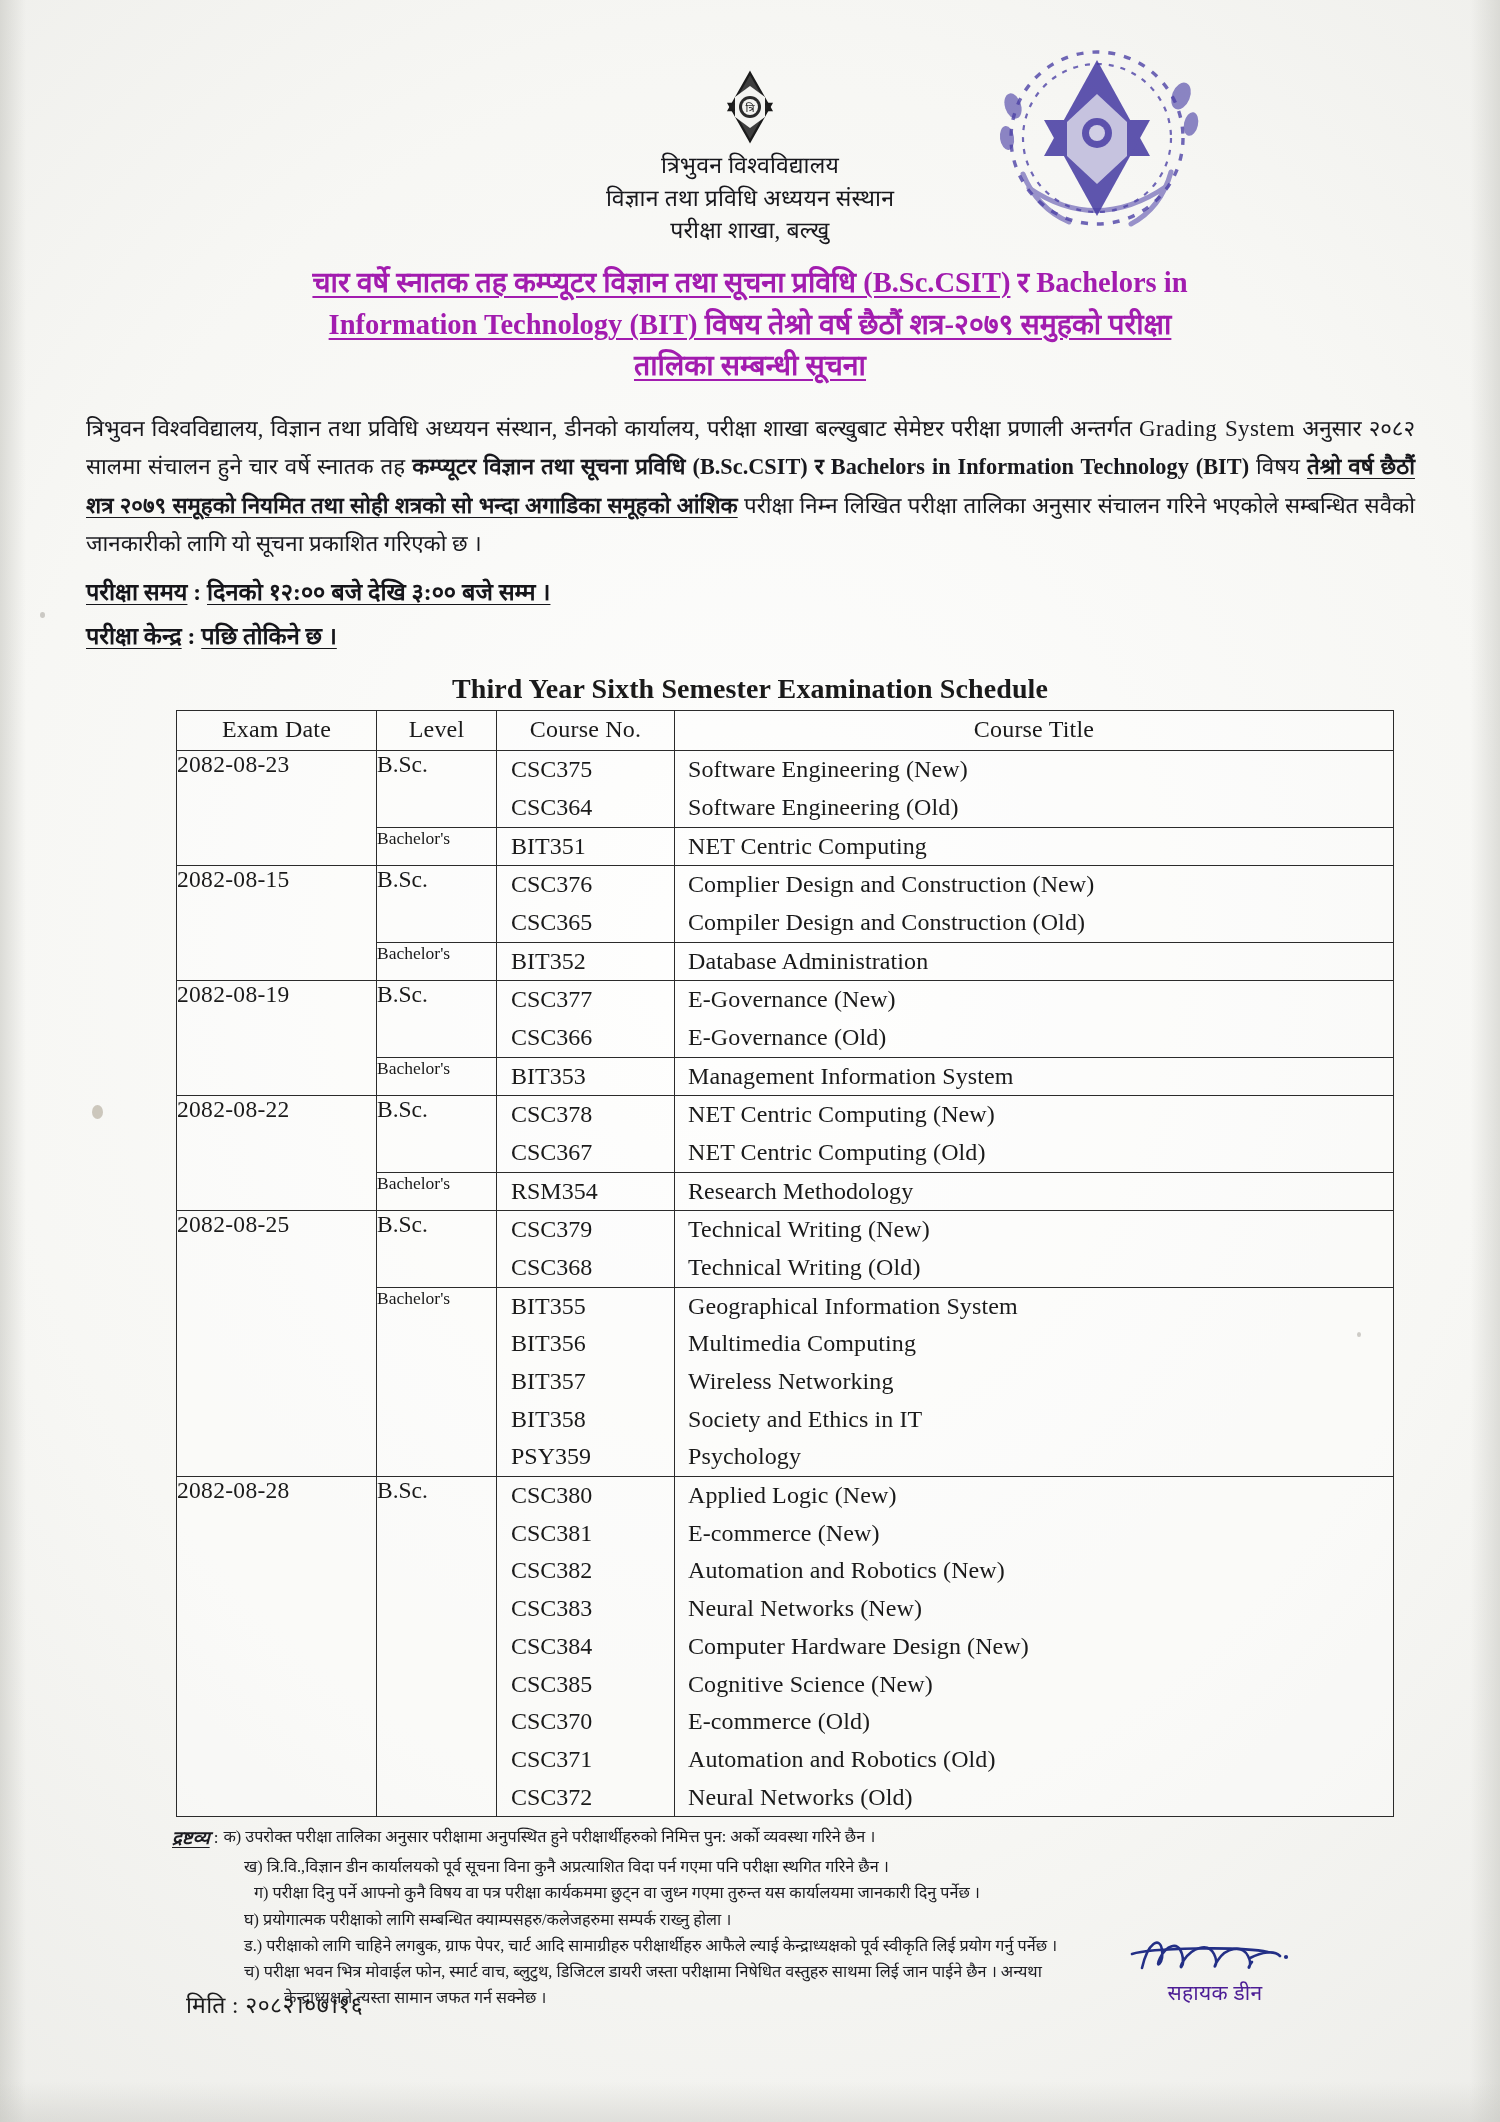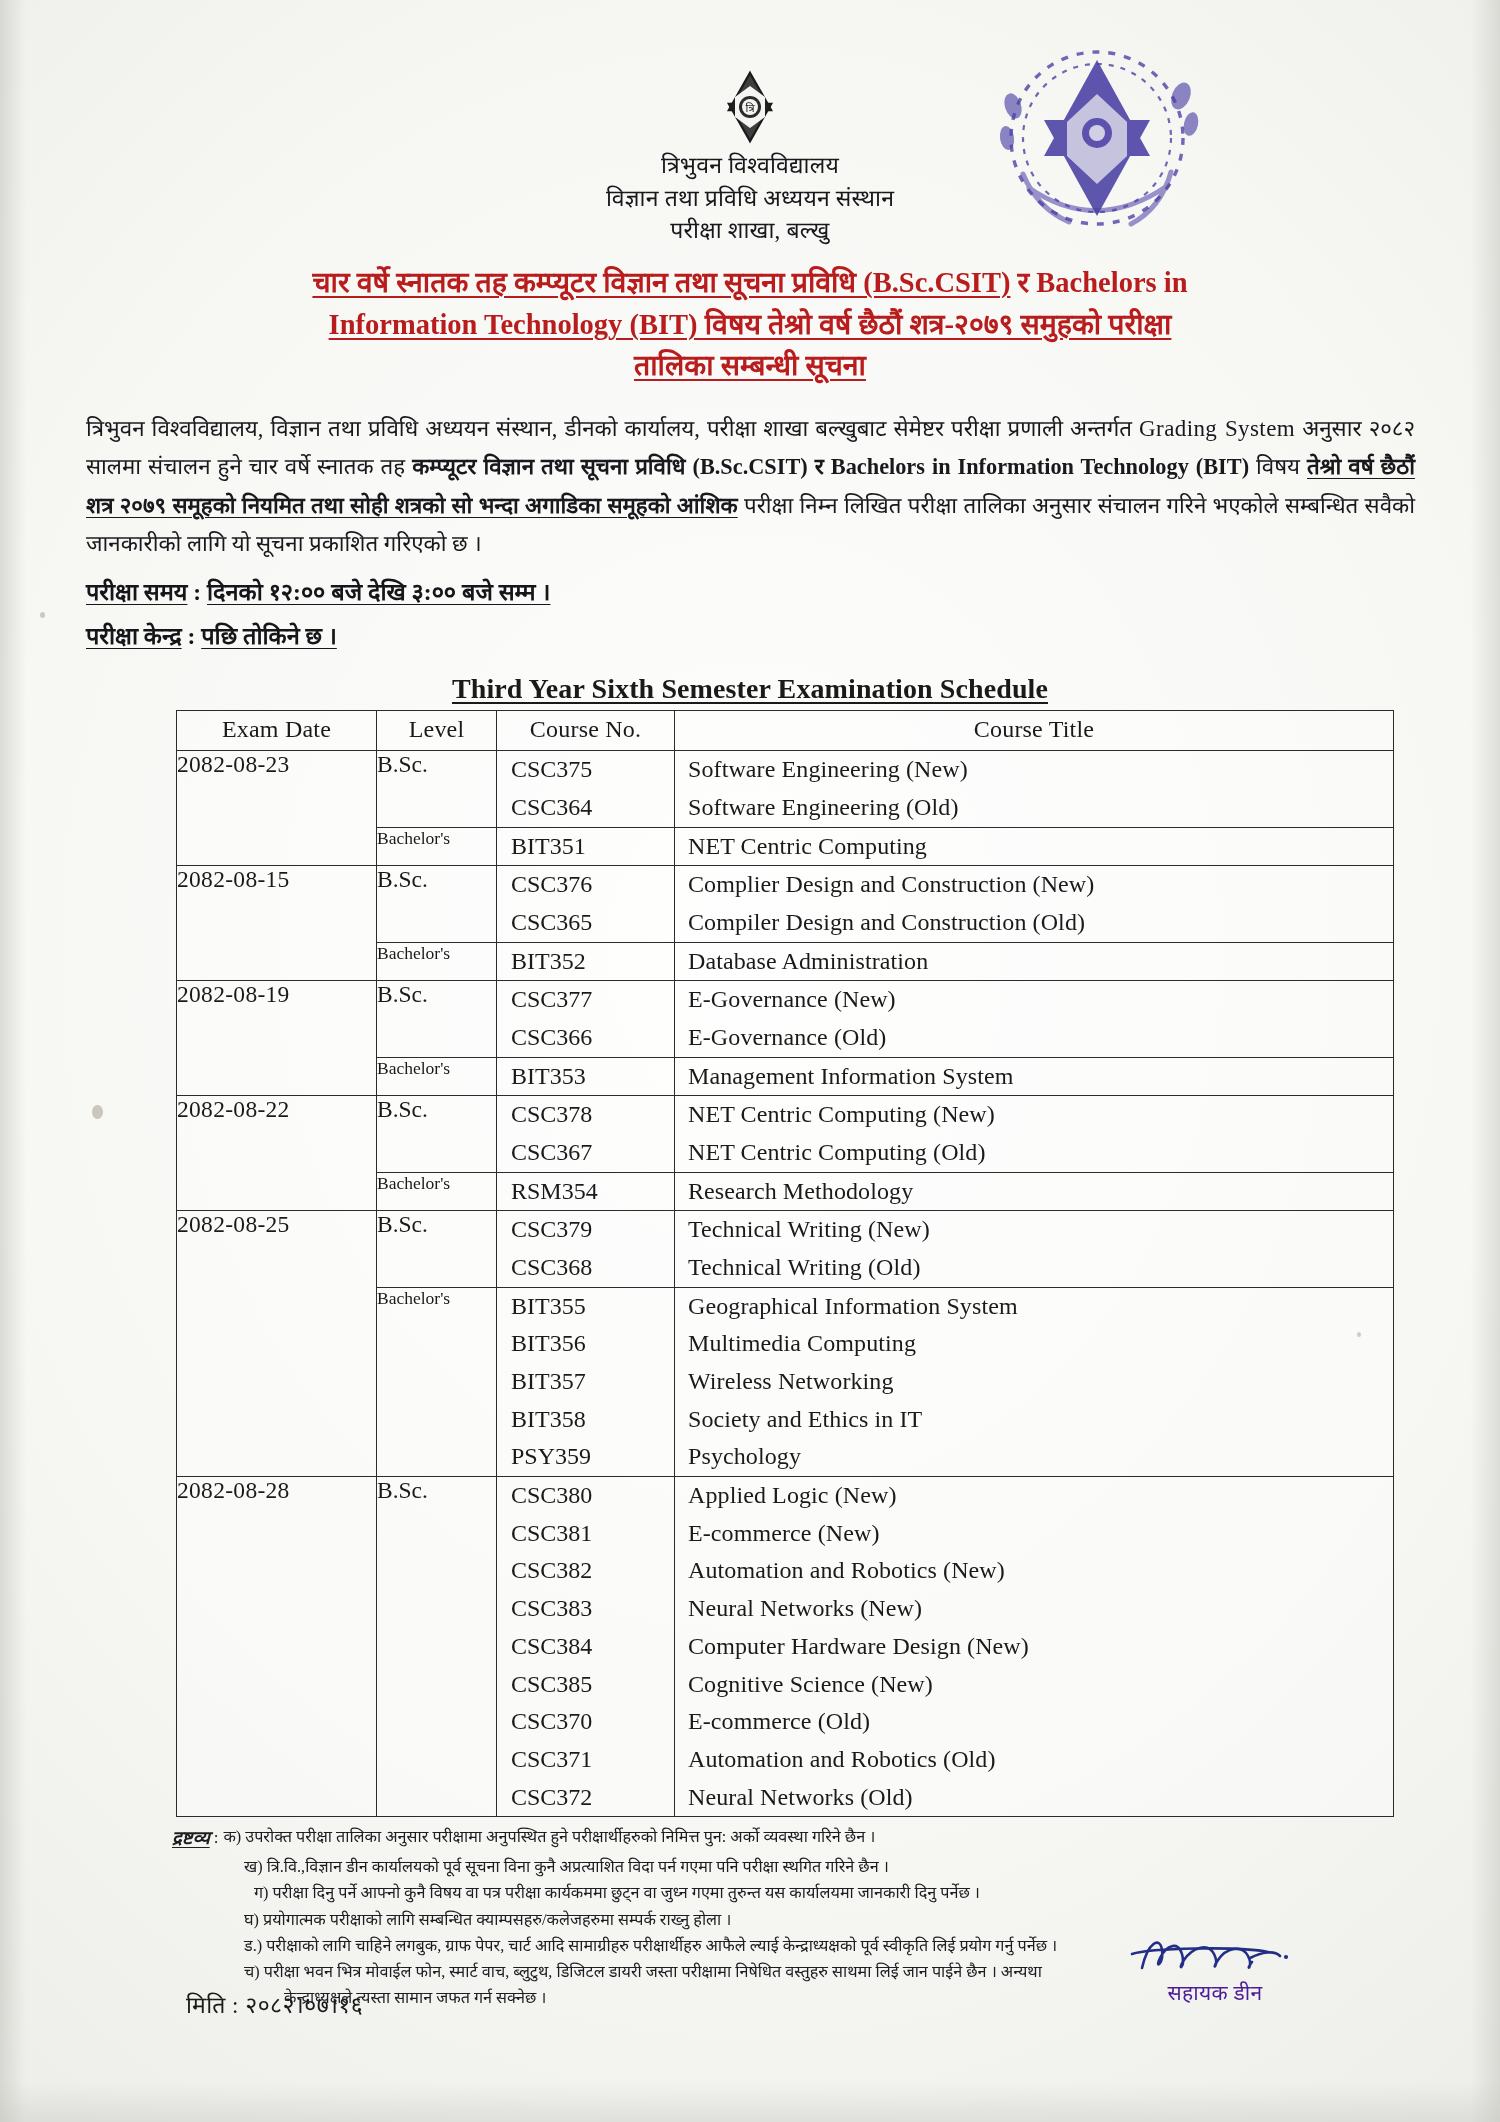--- a/index.html
+++ b/index.html
@@ -82,21 +82,21 @@
     opacity: 0.92;
   }
 
   
   #headline {
     margin: 14px 70px 0 70px;
     text-align: center;
     font-size: 28.5px;
     line-height: 1.46;
     font-weight: bold;
-    color: #b91c1c;
+    color: #a21caf;
   }
   #headline .ul {
     text-decoration: underline;
     text-decoration-thickness: 1.8px;
     text-underline-offset: 4px;
   }
   #headline .hl-row {
     display: block;
   }
 
@@ -130,21 +130,20 @@
     text-decoration-thickness: 1.3px;
     text-underline-offset: 4px;
   }
 
   
   #table-title {
     margin: 22px 0 5px 0;
     text-align: center;
     font-size: 28px;
     font-weight: bold;
-    text-decoration: underline;
     text-decoration-thickness: 2px;
     text-underline-offset: 4px;
     letter-spacing: 0.1px;
   }
   #schedule-wrap {
     margin: 0 106px 0 176px;
   }
   table#schedule {
     border-collapse: collapse;
     width: 100%;

